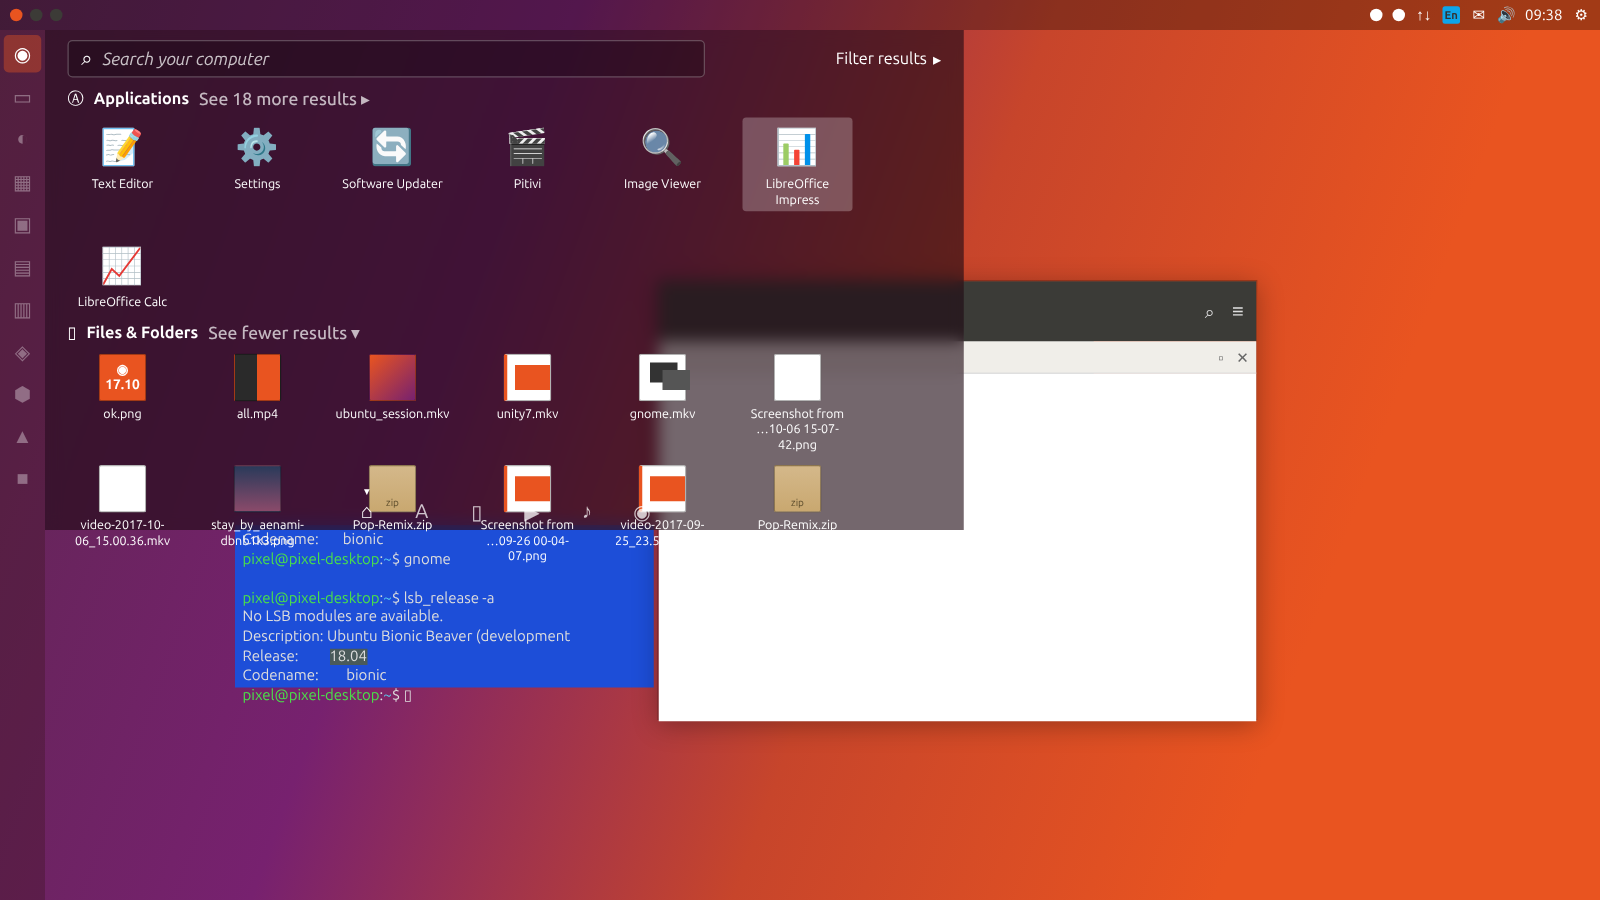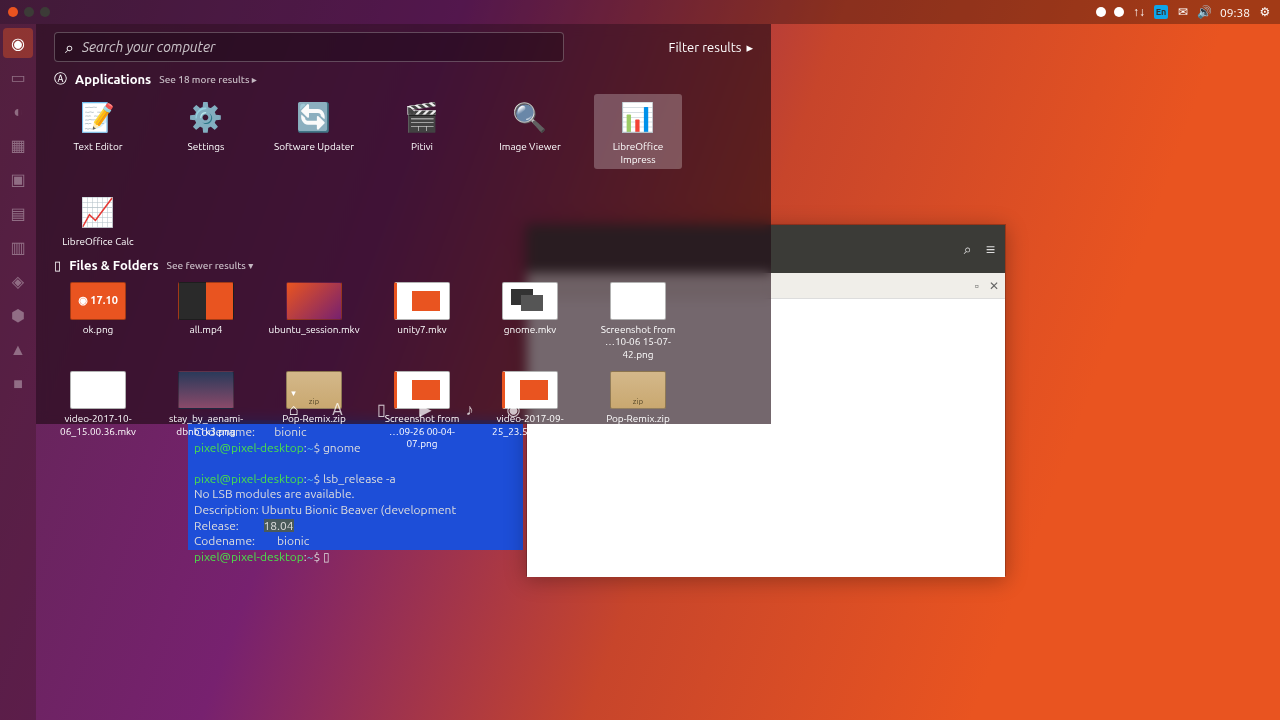--- a/index.html
+++ b/index.html
@@ -17,27 +17,27 @@
 .launcher{position:absolute;left:0;top:24px;width:36px;bottom:0;background:rgba(60,20,30,0.35);display:flex;flex-direction:column;align-items:center;padding-top:4px;gap:4px;z-index:5}
 .launch-item{width:30px;height:30px;border-radius:4px;display:flex;align-items:center;justify-content:center;font-size:16px;color:rgba(255,255,255,0.35)}
 .launch-item.ubuntu{background:rgba(233,84,32,0.4);color:#fff}
 .dash{position:absolute;left:36px;top:24px;width:735px;height:400px;background:rgba(30,10,20,0.62);backdrop-filter:blur(6px);z-index:9;padding:8px 18px;color:#fff}
 .search-row{display:flex;align-items:center;gap:12px;margin-bottom:8px}
 .search-box{flex:0 0 510px;height:30px;border:1px solid rgba(255,255,255,0.25);border-radius:4px;display:flex;align-items:center;padding:0 10px;gap:8px;background:rgba(0,0,0,0.25)}
 .search-box input{background:none;border:none;outline:none;color:#1d4ed8;font-size:14px;flex:1}
 .search-box input::placeholder{color:rgba(255,255,255,0.75);font-style:italic}
 .filter{margin-left:auto;font-size:13px;display:flex;align-items:flex-start;gap:5px}
 .section-hdr{display:flex;align-items:center;gap:8px;font-size:13px;margin:6px 0;font-weight:500}
-.more{color:rgba(255,255,255,0.7);font-size:10px}
+.more{color:rgba(255,255,255,0.7);font-size:14px}
 .grid{display:flex;gap:20px;flex-wrap:wrap;margin-bottom:4px}
 .item{width:88px;display:flex;flex-direction:column;align-items:center;text-align:center;gap:4px;padding:3px;border-radius:3px}
 .item.sel{background:rgba(255,255,255,0.25)}
 .item-icon{width:48px;height:40px;display:flex;align-items:center;justify-content:center;font-size:28px}
 .item-lbl{font-size:10px;line-height:1.25;word-wrap:break-word;max-width:92px}
-.thumb{width:56px;height:38px;background:#fff;border:1px solid rgba(0,0,0,0.3);display:flex;align-items:center;justify-content:center;font-size:8px;color:#333;border-radius:2px}
+.thumb{width:38px;height:38px;background:#fff;border:1px solid rgba(0,0,0,0.3);display:flex;align-items:center;justify-content:center;font-size:8px;color:#333;border-radius:2px}
 .thumb.orange{background:linear-gradient(135deg,#e95420,#77216f)}
 .thumb.ubuntu{background:#e95420;color:#fff;font-weight:bold;font-size:11px}
 .thumb.dark{background:linear-gradient(to right,#2a2a2a 50%,#e95420 50%)}
 .thumb.gnome{background:#fff;position:relative}
 .thumb.gnome::before{content:"";position:absolute;width:22px;height:16px;background:#333;top:6px;left:8px}
 .thumb.gnome::after{content:"";position:absolute;width:22px;height:16px;background:#555;top:12px;left:18px}
 .thumb.unity{background:#fff;border-left:3px solid #e95420}
 .thumb.unity::after{content:"";position:absolute;width:28px;height:20px;background:#e95420;margin-left:6px}
 .thumb.zip{background:linear-gradient(#d4b88a,#c9a870);position:relative}
 .thumb.zip::after{content:"zip";position:absolute;bottom:2px;width:100%;text-align:center;font-size:8px;color:#5a4a2a}

